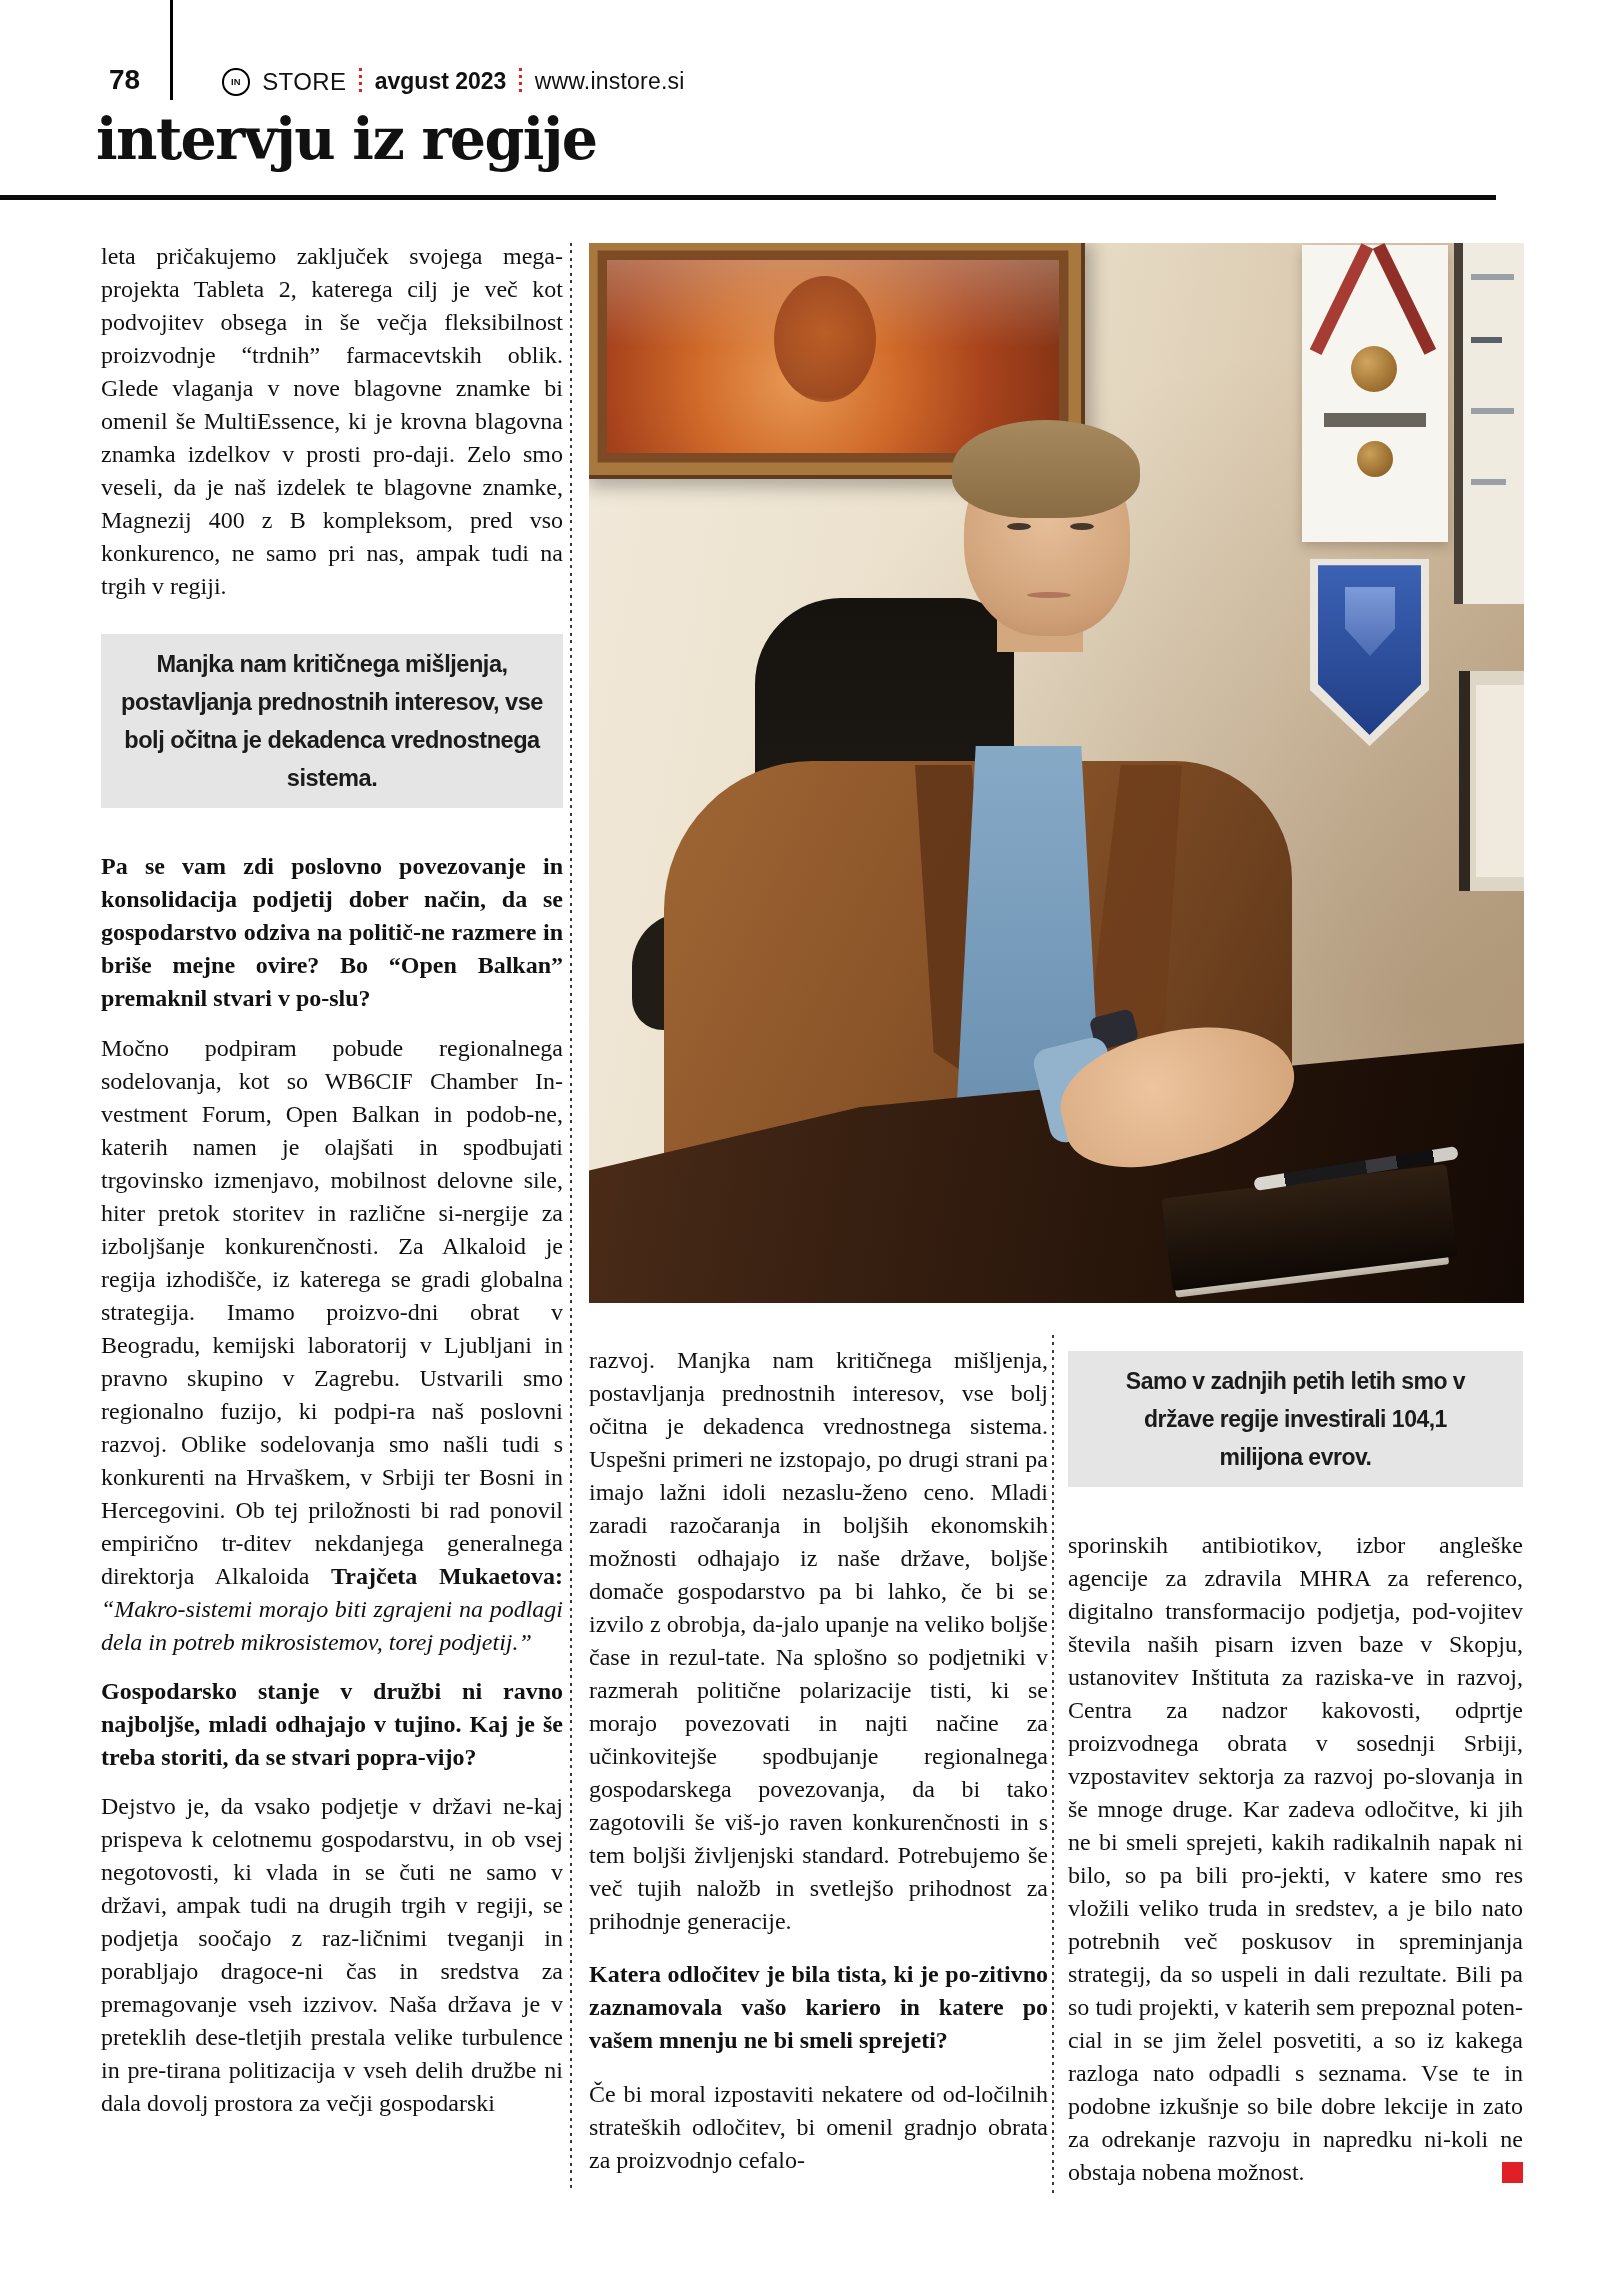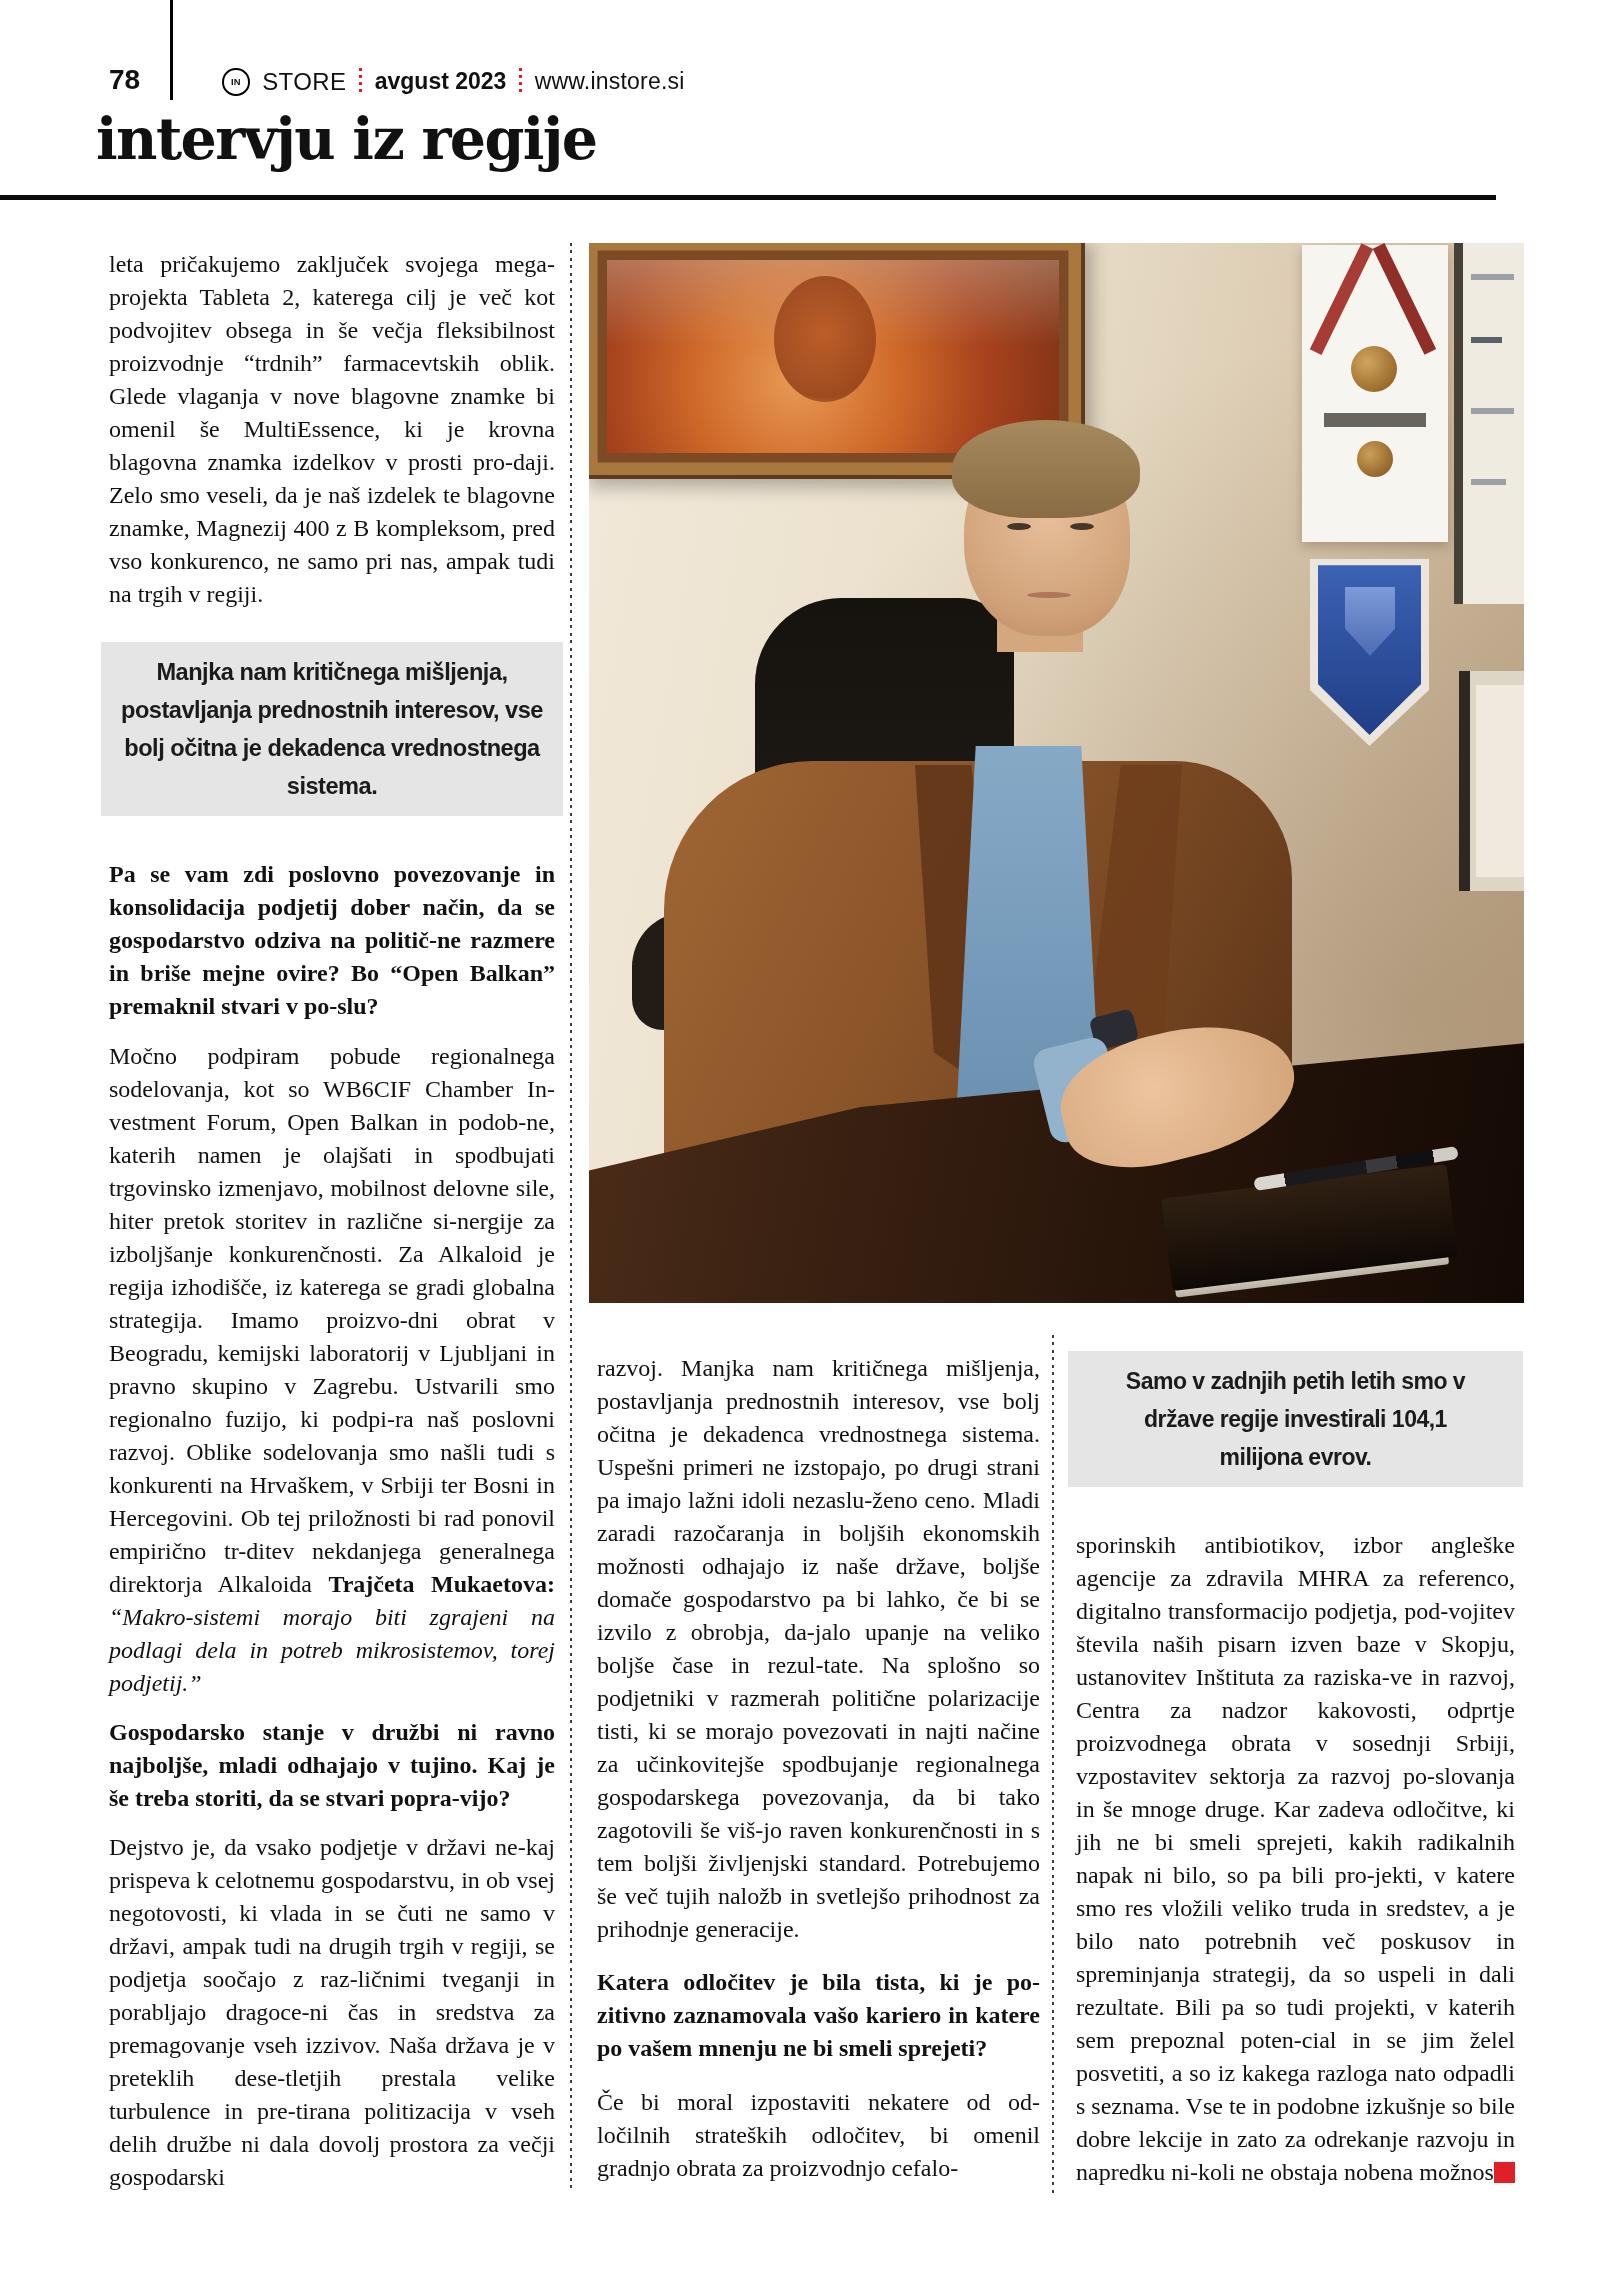--- a/index.html
+++ b/index.html
@@ -25,21 +25,21 @@
   .site{font-weight:400;font-size:23px;letter-spacing:0.2px;}
   .section-title{left:96px;top:105px;font-family:"DejaVu Serif",serif;
     font-weight:700;font-size:57px;letter-spacing:-1.6px;}
   .head-rule{left:0;top:195px;width:1496px;height:4.7px;background:#0c0c0c;}
 
   
   .col{width:462px;font-size:24px;line-height:33px;text-align:justify;}
   .col1{left:101px;top:240px;}
   .col2{left:589px;top:1344px;width:459px;}
   .col3{left:1068px;top:1335px;width:455px;}
-  .col p{margin:8px;}
+  .col p{margin:0;}
   .bold-q{font-weight:700;}
   .name-b{font-weight:700;}
   .quote-i{font-style:italic;}
   .mt1{margin-top:31px !important;}
   .mt2{margin-top:42px !important;}
   .mt3{margin-top:17.3px !important;}
   .mt4{margin-top:15.7px !important;}
   .mt5{margin-top:20.4px !important;}
 
   .pullquote{background:#e5e5e5;text-align:center;

